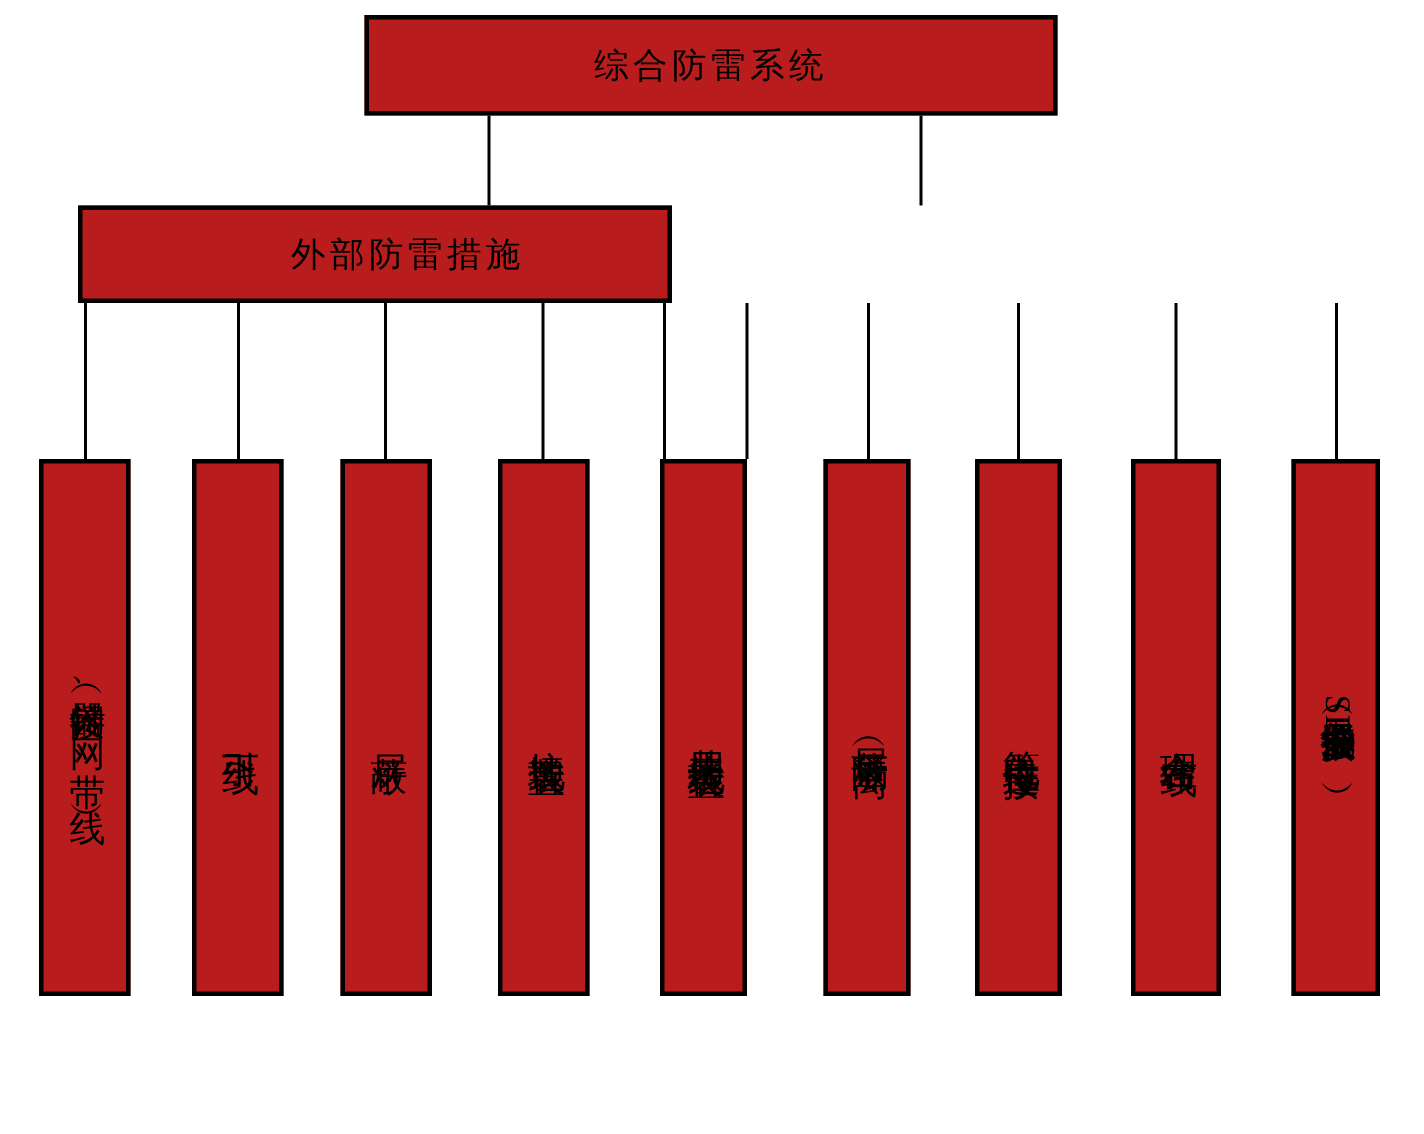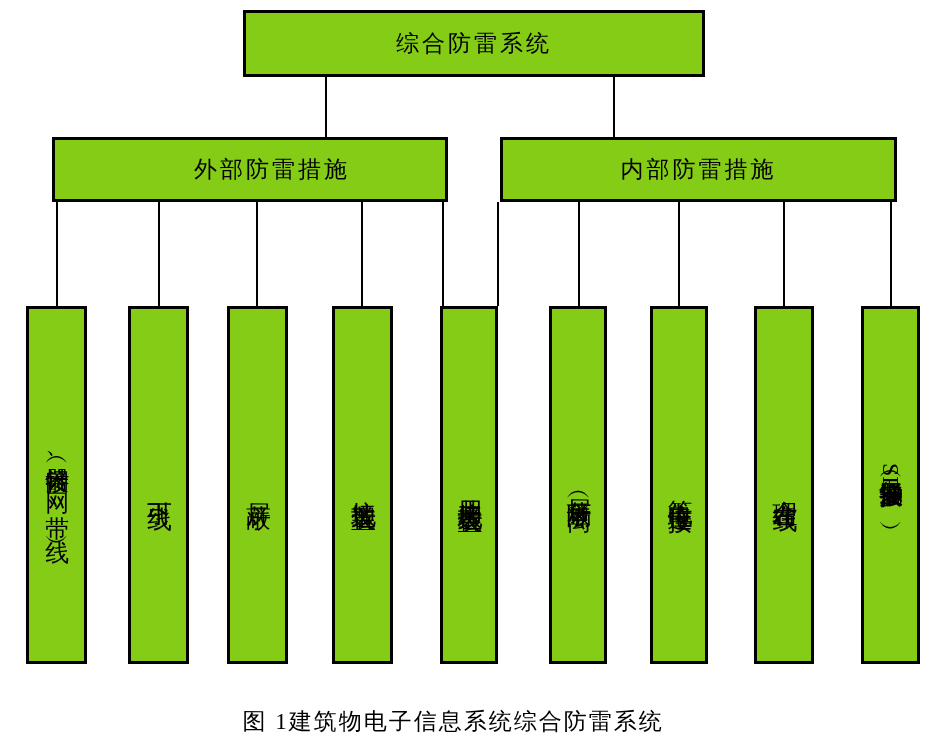--- a/index.html
+++ b/index.html
@@ -12,21 +12,21 @@
     width: 949px;
     height: 756px;
     background: #ffffff;
     font-family: "Liberation Serif", "DejaVu Serif", serif;
     color: #000000;
     overflow: hidden;
   }
   .box {
     position: absolute;
     border: 3px solid #000000;
-    background: #84cc16;
+    background: #b91c1c;
     box-sizing: border-box;
     display: flex;
     align-items: center;
     justify-content: center;
   }
   .hbox {
     font-size: 23px;
     letter-spacing: 3px;
     white-space: nowrap;
   }
@@ -82,23 +82,20 @@
   <div class="box root hbox">
     <span>综合防雷系统</span>
   </div>
 
   <div class="vline drop-root" style="left:325px;"></div>
   <div class="vline drop-root" style="left:613px;"></div>
 
   <div class="box b-ext hbox">
     <span>外部防雷措施</span>
   </div>
-  <div class="box b-int hbox">
-    <span>内部防雷措施</span>
-  </div>
 
   <div class="vline drop-mid" style="left:56px;"></div>
   <div class="vline drop-mid" style="left:158px;"></div>
   <div class="vline drop-mid" style="left:256px;"></div>
   <div class="vline drop-mid" style="left:361px;"></div>
   <div class="vline drop-mid" style="left:442px;"></div>
 
   <div class="vline drop-mid" style="left:497px;"></div>
   <div class="vline drop-mid" style="left:578px;"></div>
   <div class="vline drop-mid" style="left:678px;"></div>
@@ -126,15 +123,14 @@
   <div class="box leaf l7">
     <span class="vtext">等电位连接</span>
   </div>
   <div class="box leaf l8">
     <span class="vtext">合理布线</span>
   </div>
   <div class="box leaf l9">
     <span class="vtext tight">安装浪涌保护器（SPD）</span>
   </div>
 
-  <div class="caption">图 1建筑物电子信息系统综合防雷系统</div>
 
 </div>
 
 </body></html>

